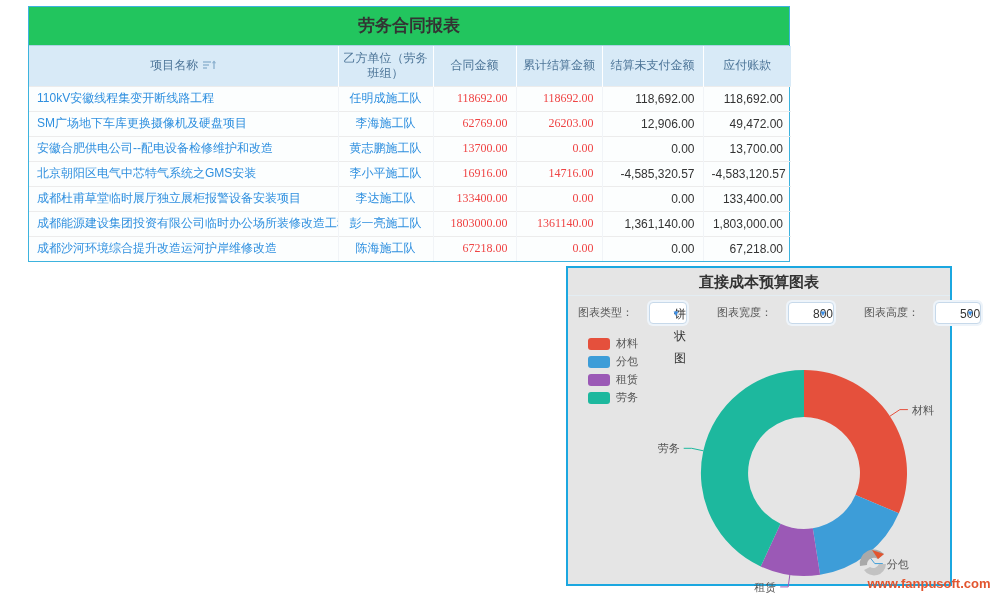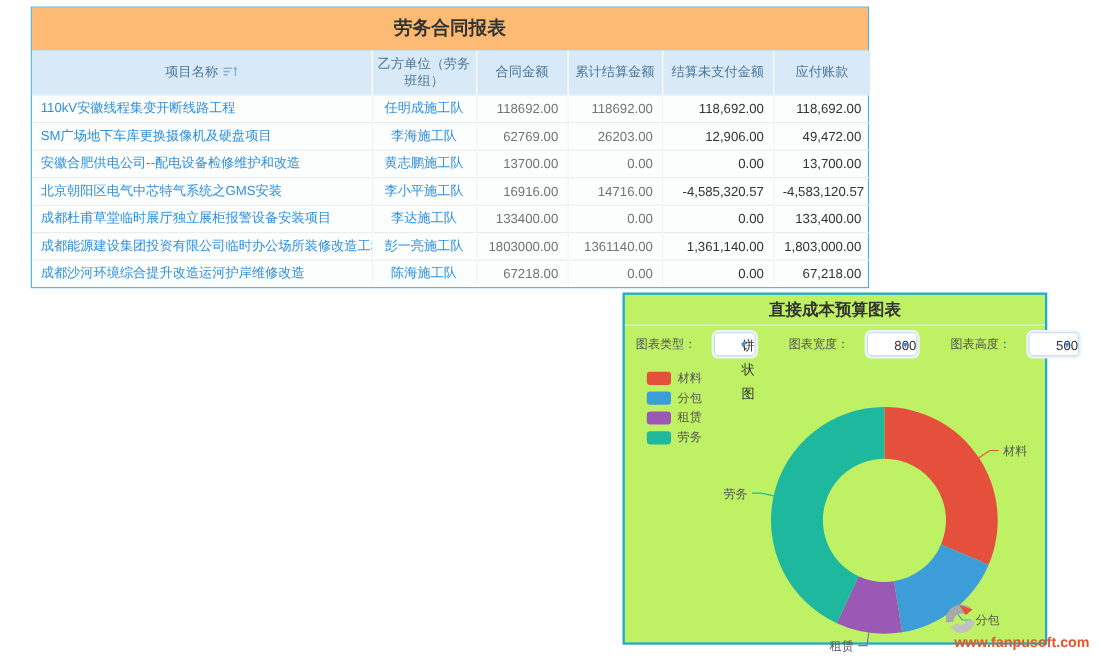--- a/index.html
+++ b/index.html
@@ -1,34 +1,34 @@
 <!DOCTYPE html>
 <html><head>
 <meta charset="utf-8">
 <style>
   html,body{margin:0;padding:0;background:#fff;}
   body{font-family:"Liberation Sans","DejaVu Sans",sans-serif;}
   .canvas{position:relative;width:1000px;height:600px;background:#fff;overflow:hidden;}
 
   
   .table-panel{position:absolute;left:28px;top:6px;width:762px;border:1px solid #3db3de;background:#fcfefe;box-sizing:border-box;}
-  .panel-title{height:38px;line-height:38px;text-align:center;font-size:17px;font-weight:bold;color:#333;background:#fdba74;border-bottom:1px solid #aed2e4;}
+  .panel-title{height:38px;line-height:38px;text-align:center;font-size:17px;font-weight:bold;color:#333;background:#22c55e;border-bottom:1px solid #aed2e4;}
   table.report{border-collapse:collapse;width:100%;table-layout:fixed;}
   table.report thead th{background:#d8eaf7;color:#4d7598;font-size:12px;font-weight:normal;height:40px;text-align:center;border-right:1px solid #ffffff;padding:2px 4px;box-sizing:border-box;line-height:15px;}
   table.report thead th:last-child{border-right:none;}
   table.report tbody td{height:25px;font-size:12px;border-top:1px solid #ececec;border-right:1px solid #f1f4f7;padding:0 8px;box-sizing:border-box;white-space:nowrap;overflow:hidden;}
   table.report tbody td:last-child{border-right:none;}
   td.c-link{color:#2e8fdf;text-align:left;}
-  td.c-blue{color:#737373;text-align:right;}
+  td.c-blue{color:#ef4444;text-align:right;font-family:Liberation Serif, serif;}
   td.c-dark{color:#333;text-align:right;}
   td.c-team{color:#2e8fdf;text-align:center;}
   .sort-icon{display:inline-block;vertical-align:-1px;margin-left:5px;}
 
   
-  .chart-panel{position:absolute;left:566px;top:266px;width:386px;height:320px;border:2px solid #1ba7e0;background:#bef264;box-sizing:border-box;}
+  .chart-panel{position:absolute;left:566px;top:266px;width:386px;height:320px;border:2px solid #1ba7e0;background:#e5e5e5;box-sizing:border-box;}
   .chart-title{height:27px;line-height:27px;text-align:center;font-size:15px;font-weight:bold;color:#333;border-bottom:1px solid #e3edf3;}
   .controls{height:33px;display:flex;align-items:center;padding:0 10px;gap:16px;}
   .ctrl-label{font-size:11px;color:#555;white-space:nowrap;}
   .select{position:relative;width:88px;height:22px;border:1px solid #c7d9ea;border-radius:4px;background:#fff;box-shadow:0 0 0 2px #eef4fa;font-size:12px;color:#333;line-height:22px;padding-left:24px;box-sizing:border-box;margin-right:14px;cursor:pointer;}
   .select .caret{position:absolute;right:6px;top:0;color:#3a8ee6;font-size:8px;line-height:22px;}
   .chart-area{position:relative;width:382px;height:266px;}
   .legend{position:absolute;left:20px;top:8px;z-index:2;}
   .legend-item{display:flex;align-items:center;height:13px;margin-bottom:5px;cursor:pointer;}
   .legend-swatch{width:22px;height:12px;border-radius:3px;margin-right:6px;}
   .legend-label{font-size:11px;color:#555;}

